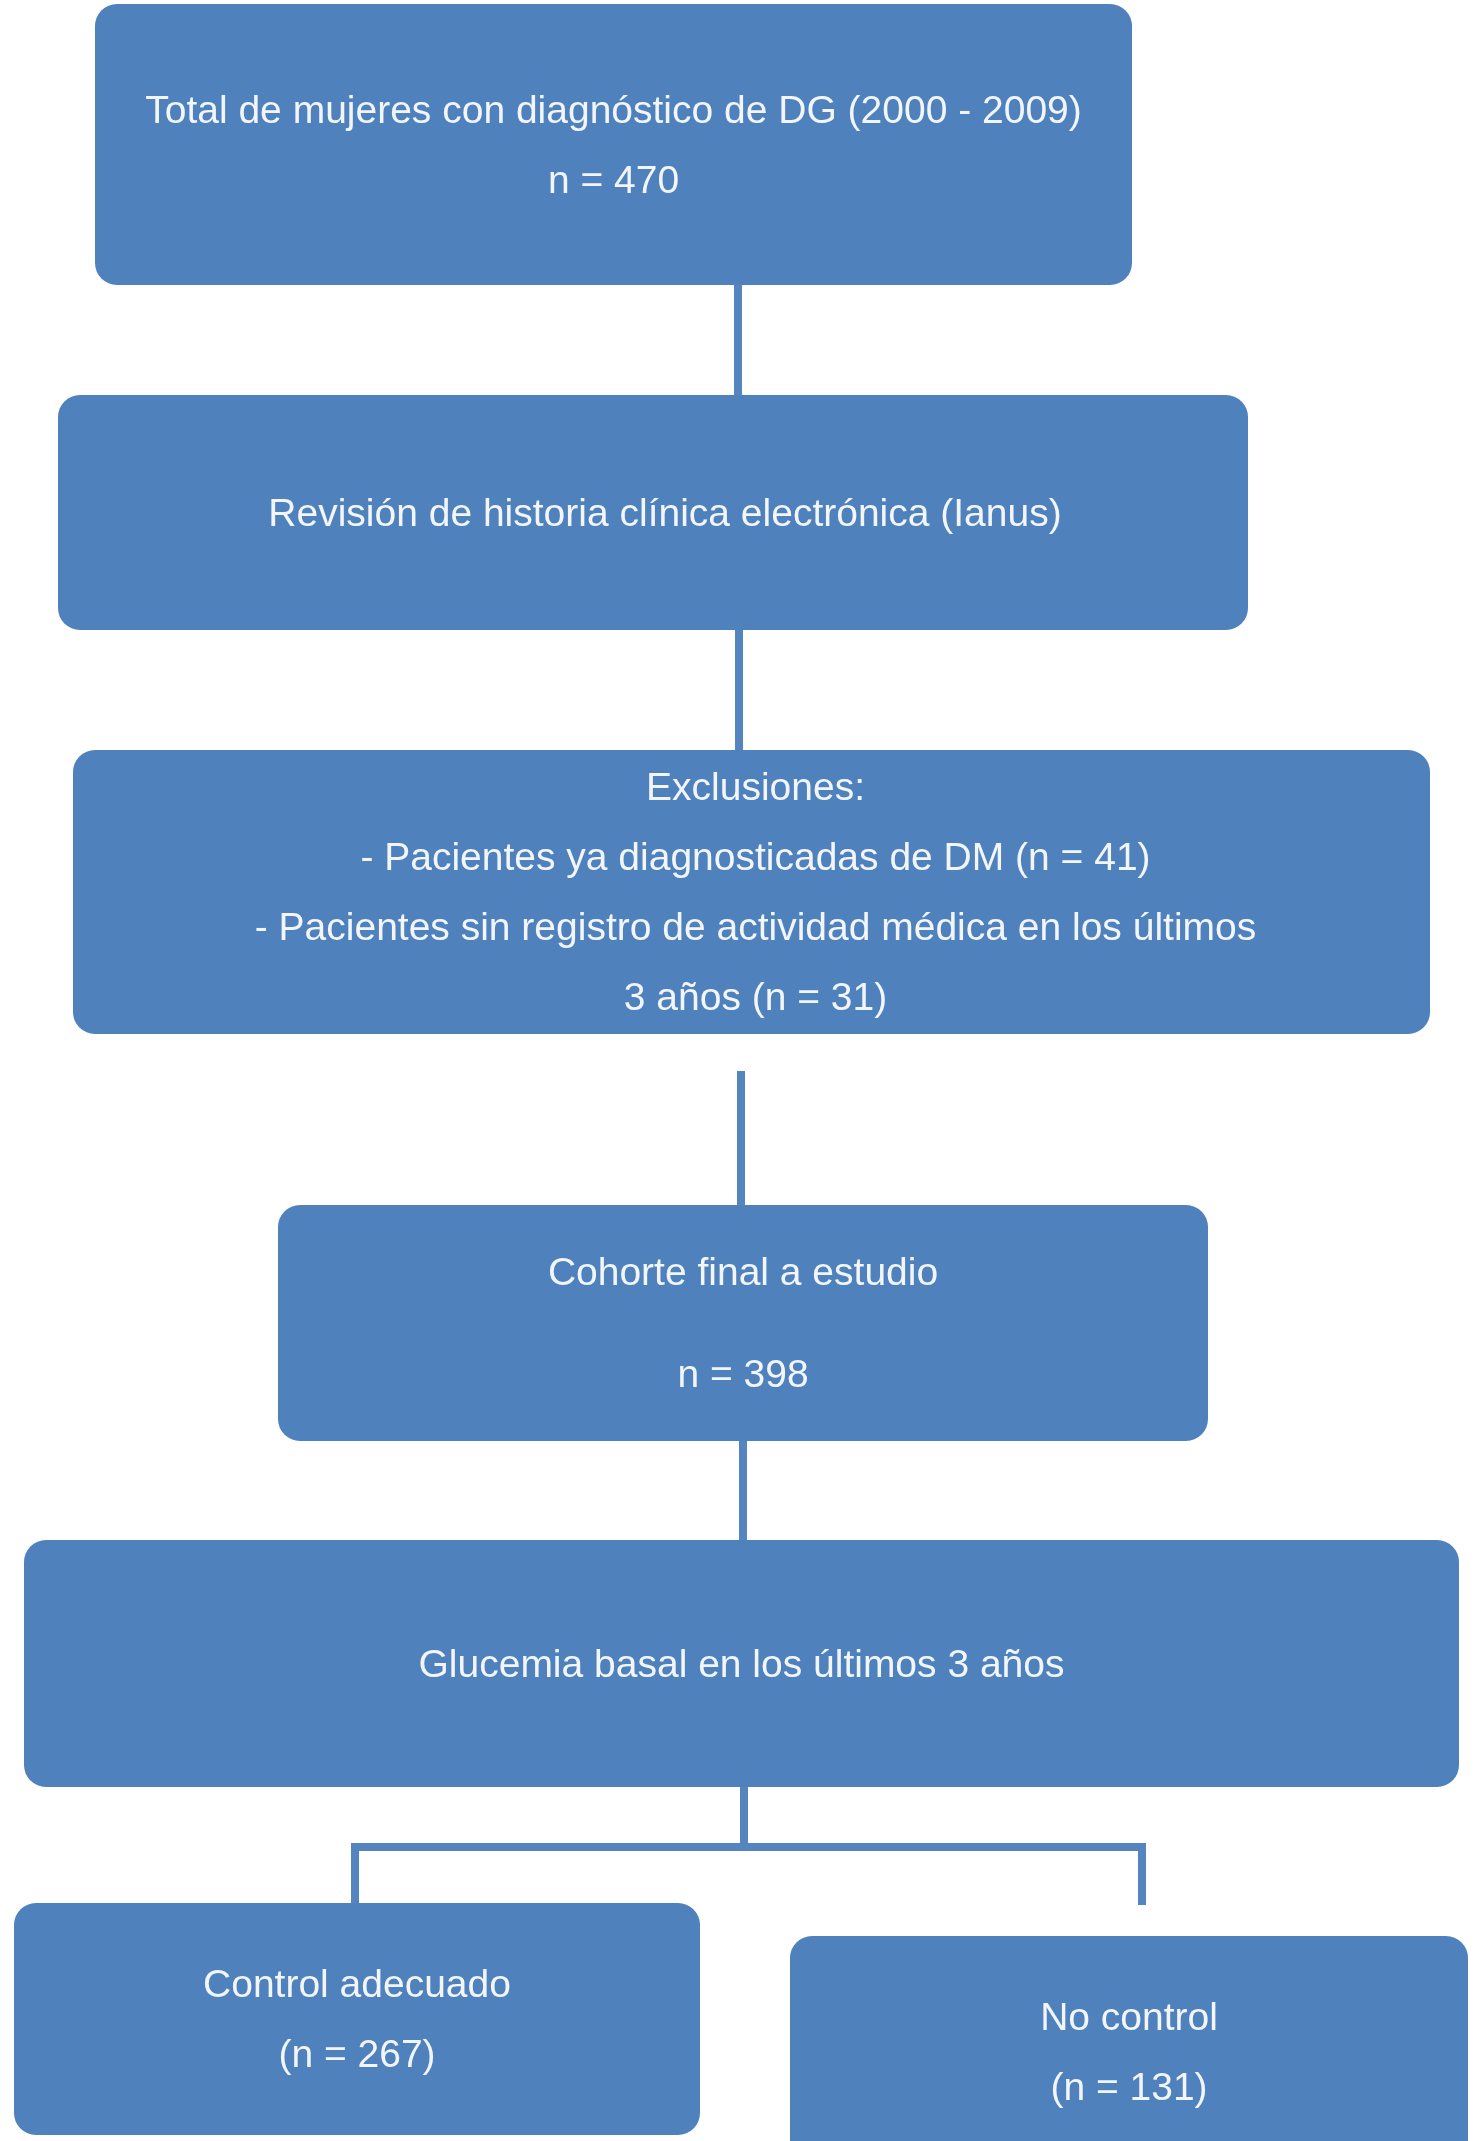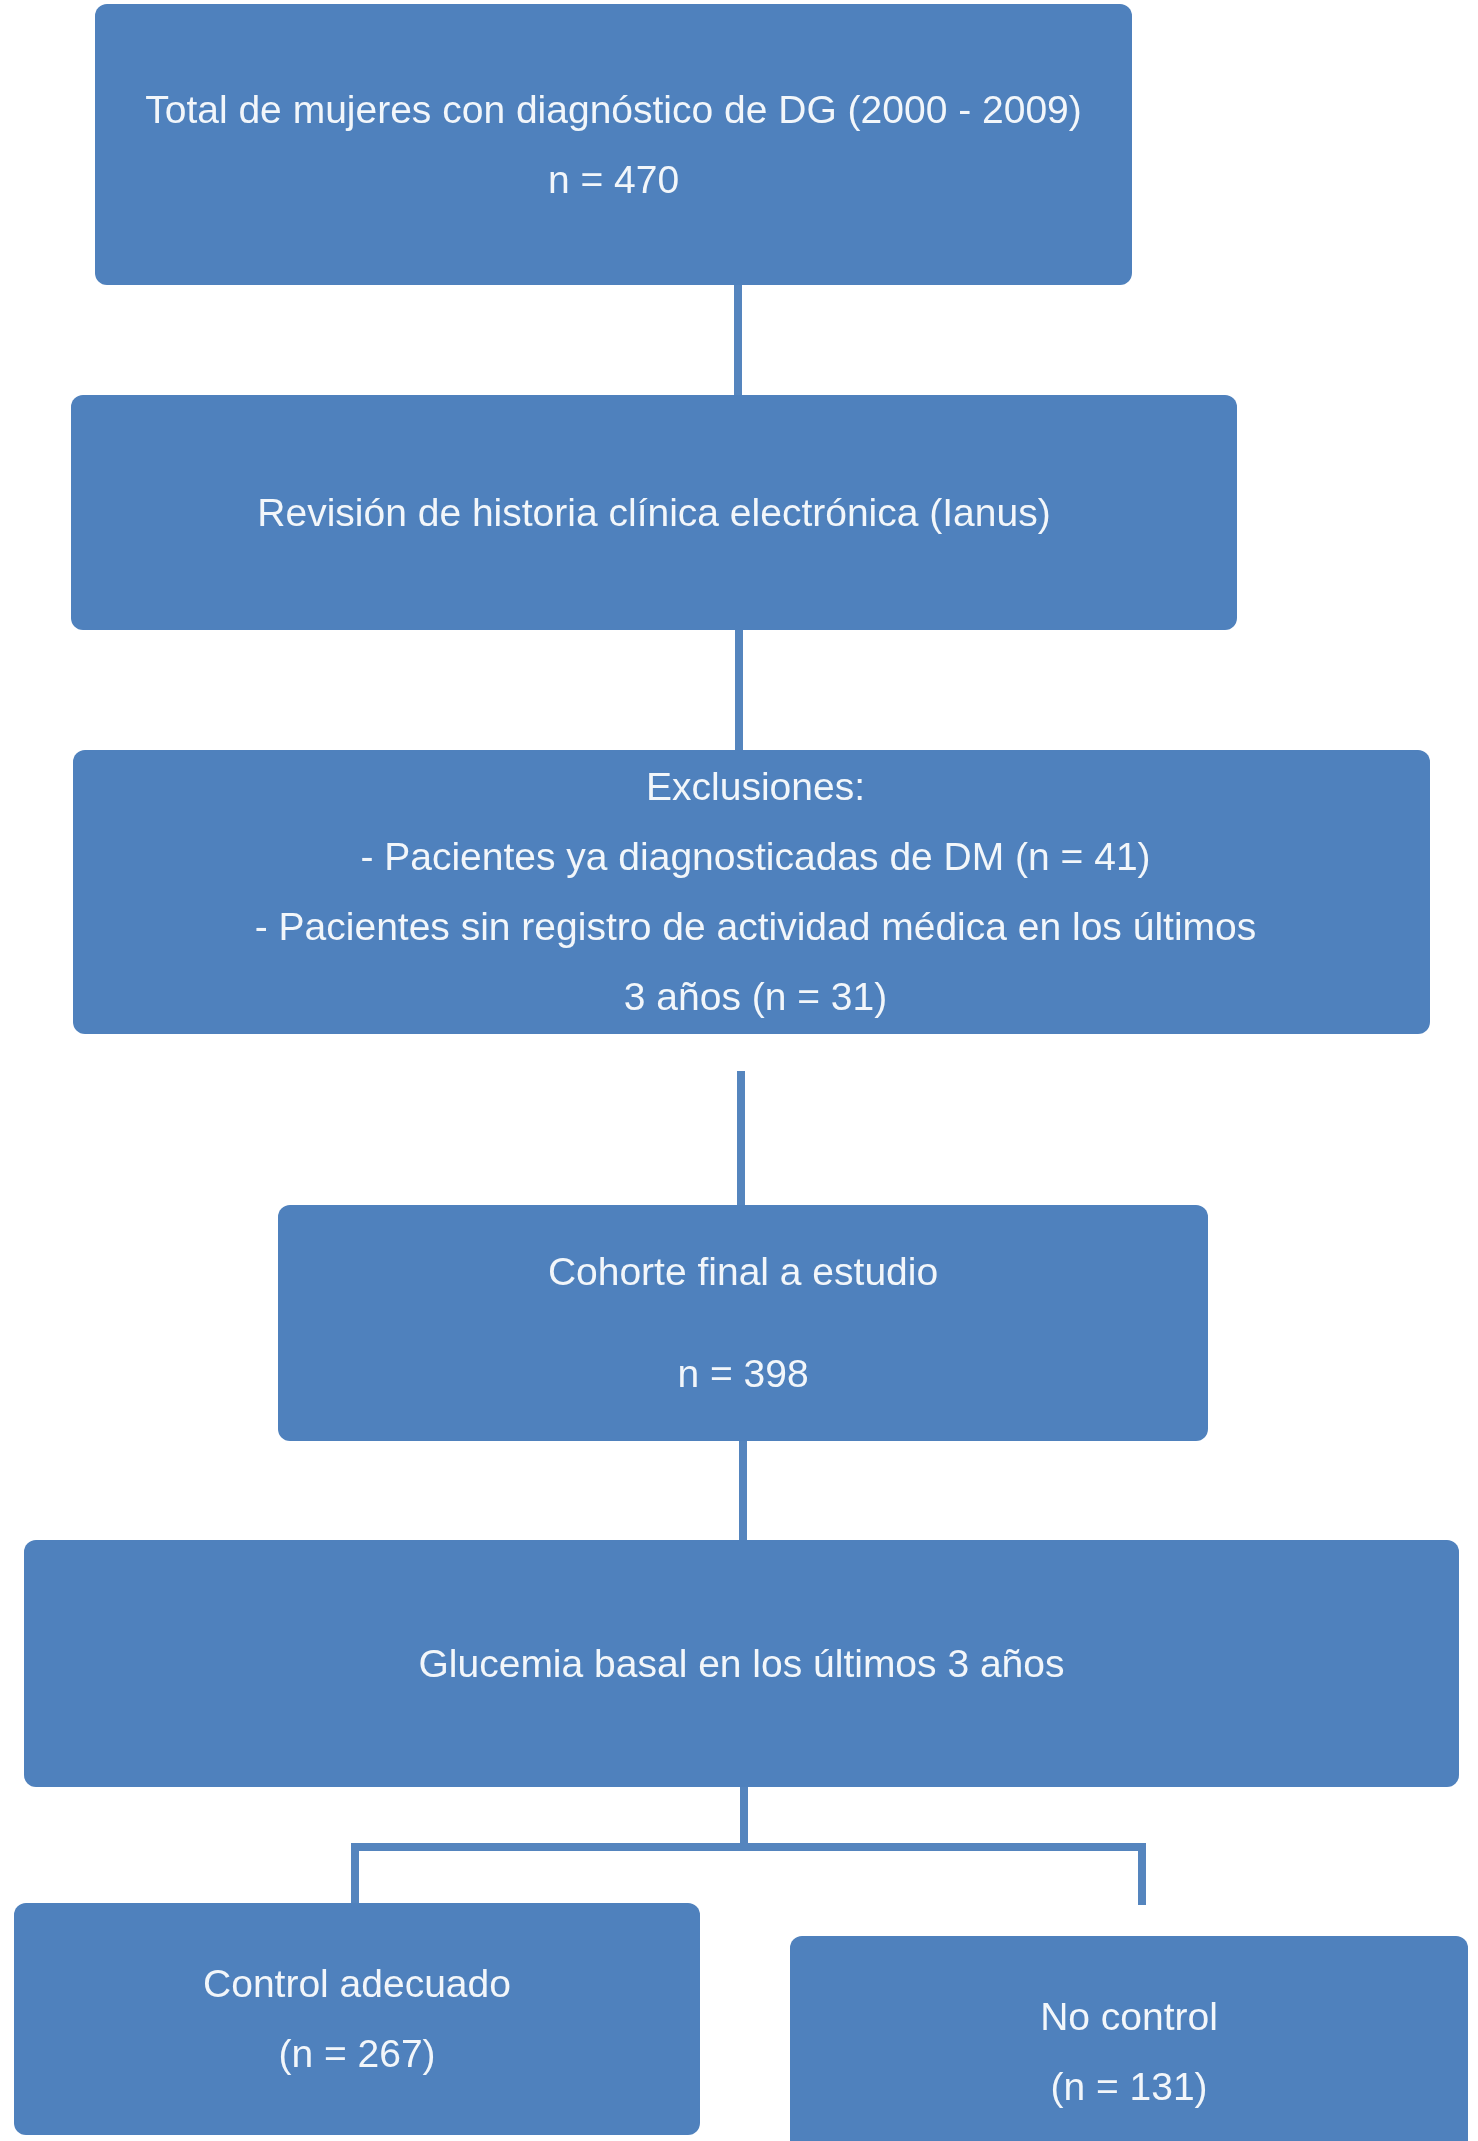--- a/index.html
+++ b/index.html
@@ -12,40 +12,40 @@
   .stage{
     position:relative;
     width:1478px;height:2141px;
     background:var(--background);
     font-family:"Liberation Sans","DejaVu Sans",sans-serif;
     overflow:hidden;
   }
   .node{
     position:absolute;
     background:var(--box-fill);
-    border-radius:12px;
+    border-radius:22px;
     color:var(--text);
     display:flex;
     flex-direction:column;
     align-items:center;
     justify-content:center;
     text-align:center;
     font-size:39px;
     line-height:70px;
     z-index:2;
   }
   .node .line{white-space:nowrap;}
   .conn{
     position:absolute;
     background:var(--connector);
     z-index:1;
   }
   
   #n-total    {left:95px;  top:4px;    width:1037px; height:281px;}
-  #n-revision {left:71px;  top:395px;  width:1166px; height:235px;}
+  #n-revision {left:58px;  top:395px;  width:1166px; height:235px;padding-left:24px;}
   #n-exclu    {left:73px;  top:750px;  width:1349px; height:284px;padding-left:8px;}
   #n-cohorte  {left:278px; top:1205px; width:930px;  height:236px;gap:32px;}
   #n-glucemia {left:24px;  top:1540px; width:1435px; height:247px;text-align:right;}
   #n-control  {left:14px;  top:1903px; width:686px;  height:232px;}
   #n-nocontrol{left:790px; top:1903px; width:678px;  height:232px;margin-top:33px;}
   
   #c1{left:734px; top:283px;  width:8px; height:114px;}
   #c2{left:735px; top:628px;  width:8px; height:124px;}
   #c3{left:737px; top:1071px; width:8px; height:136px;}
   #c4{left:739px; top:1439px; width:8px; height:103px;}

